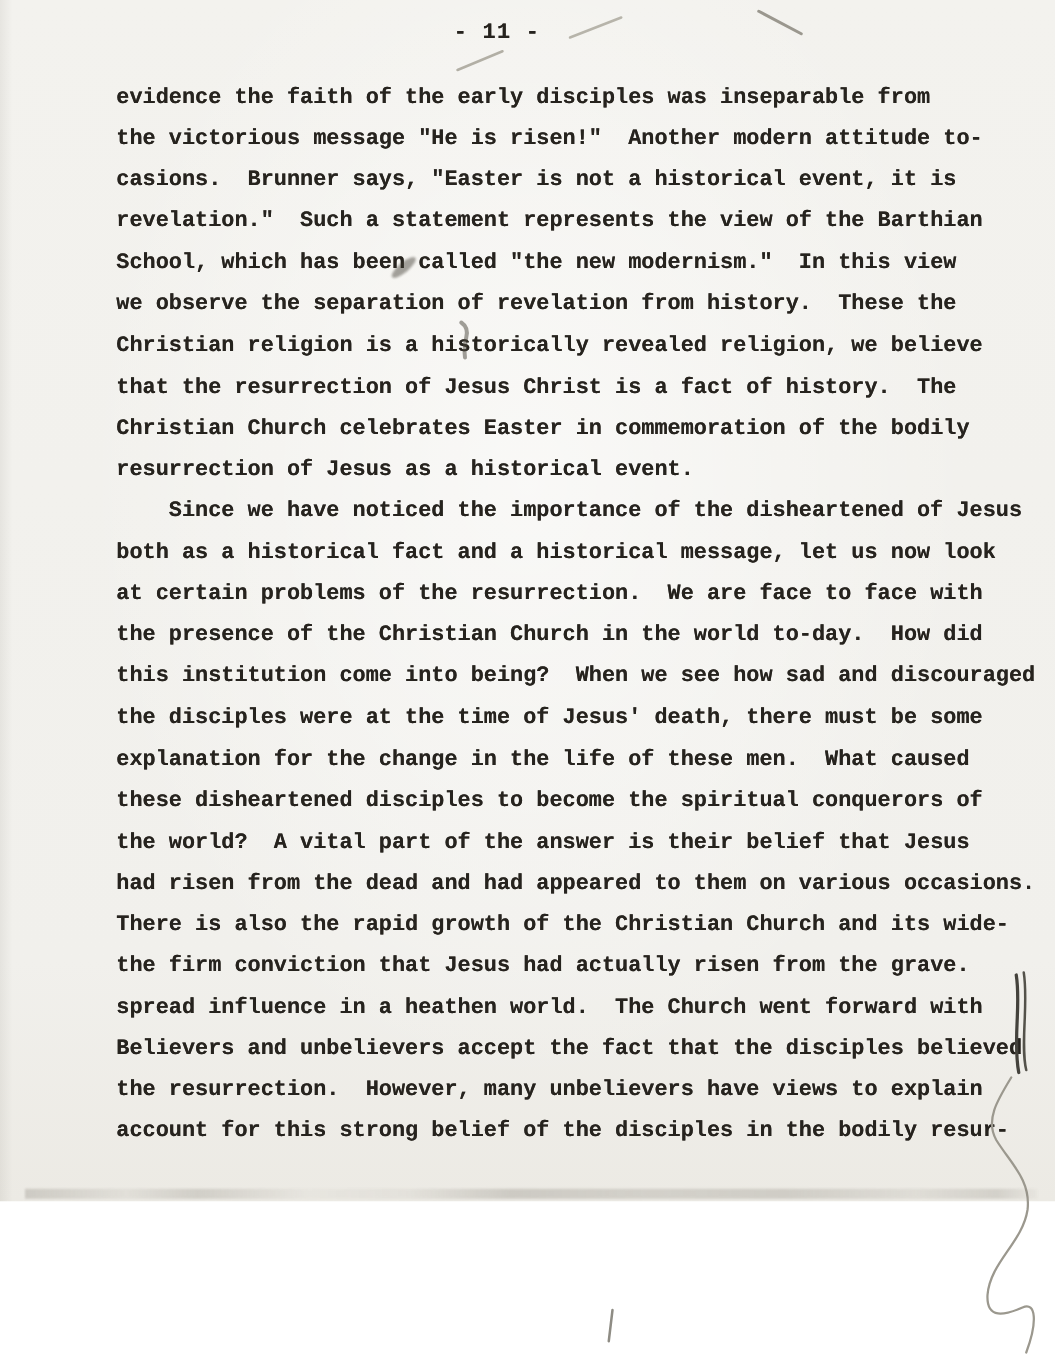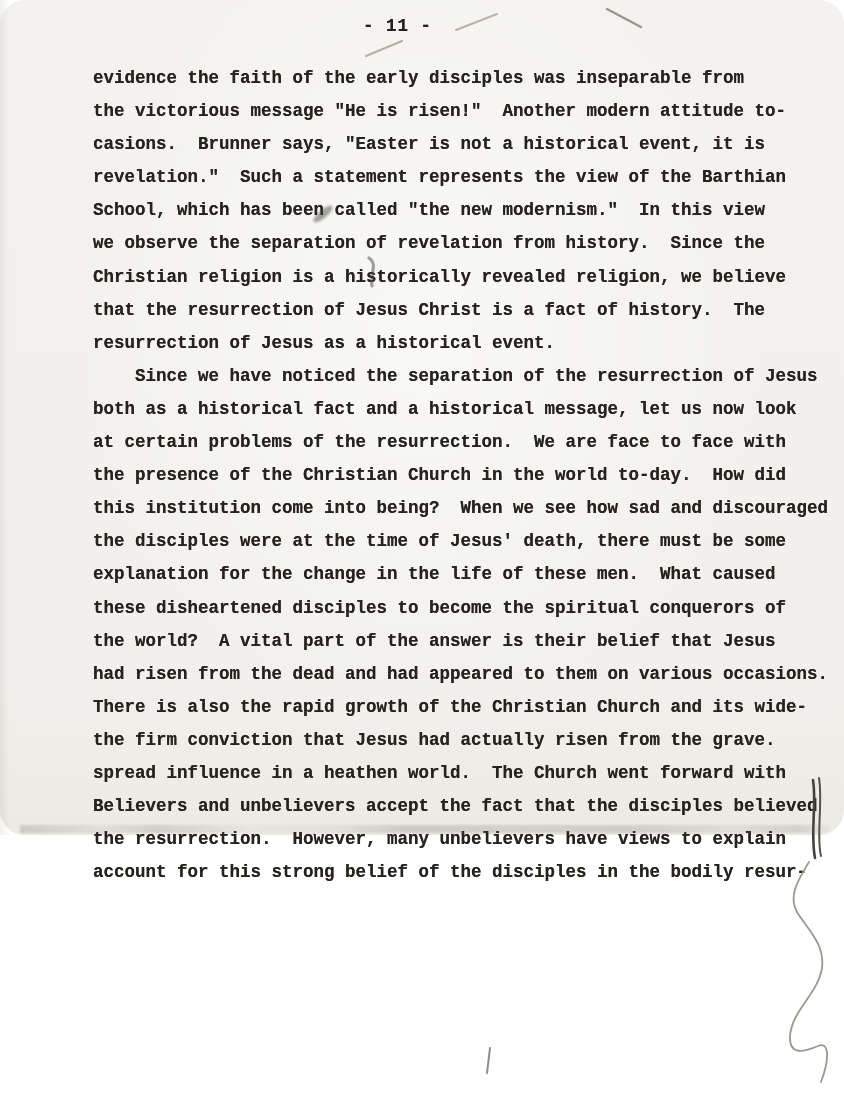--- a/index.html
+++ b/index.html
@@ -6,25 +6,24 @@
     margin: 0;
     padding: 0;
     width: 844px;
     height: 1097px;
     overflow: hidden;
     font-family: "Liberation Mono", "DejaVu Sans Mono", monospace;
   }
   .page {
     position: relative;
     width: 844px;
-    height: 835px;
+    height: 961px;
     background:
       radial-gradient(ellipse at 50% 40%, rgba(255,255,255,0.55) 0%, rgba(255,255,255,0) 60%),
       linear-gradient(180deg, #f3f2ee 0%, #f1f0ec 80%, #eceae4 100%);
-    border-radius: 25px;
   }
   .page::after { 
     content: "";
     position: absolute;
     left: 0; top: 0; bottom: 0;
     width: 10px;
     background: linear-gradient(90deg, rgba(120,115,105,0.10), rgba(120,115,105,0));
     pointer-events: none;
   }
   .page-number {
@@ -86,27 +85,28 @@
 
   <div class="page-number">- 11 -</div>
 
   <div class="content">
     <div class="para">
       <div class="line">evidence the faith of the early disciples was inseparable from</div>
       <div class="line">the victorious message "He is risen!"  Another modern attitude to-</div>
       <div class="line">casions.  Brunner says, "Easter is not a historical event, it is</div>
       <div class="line">revelation."  Such a statement represents the view of the Barthian</div>
       <div class="line">School, which has been called "the new modernism."  In this view</div>
-      <div class="line">we observe the separation of revelation from history.  Since the</div>
+      <div class="line">we observe the separation of revelation from history.  These the</div>
       <div class="line">Christian religion is a historically revealed religion, we believe</div>
       <div class="line">that the resurrection of Jesus Christ is a fact of history.  The</div>
+      <div class="line">Christian Church celebrates Easter in commemoration of the bodily</div>
       <div class="line">resurrection of Jesus as a historical event.</div>
     </div>
     <div class="para">
-      <div class="line indent">Since we have noticed the separation of the resurrection of Jesus</div>
+      <div class="line indent">Since we have noticed the importance of the disheartened of Jesus</div>
       <div class="line">both as a historical fact and a historical message, let us now look</div>
       <div class="line">at certain problems of the resurrection.  We are face to face with</div>
       <div class="line">the presence of the Christian Church in the world to-day.  How did</div>
       <div class="line">this institution come into being?  When we see how sad and discouraged</div>
       <div class="line">the disciples were at the time of Jesus' death, there must be some</div>
       <div class="line">explanation for the change in the life of these men.  What caused</div>
       <div class="line">these disheartened disciples to become the spiritual conquerors of</div>
       <div class="line">the world?  A vital part of the answer is their belief that Jesus</div>
       <div class="line">had risen from the dead and had appeared to them on various occasions.</div>
       <div class="line">There is also the rapid growth of the Christian Church and its wide-</div>

